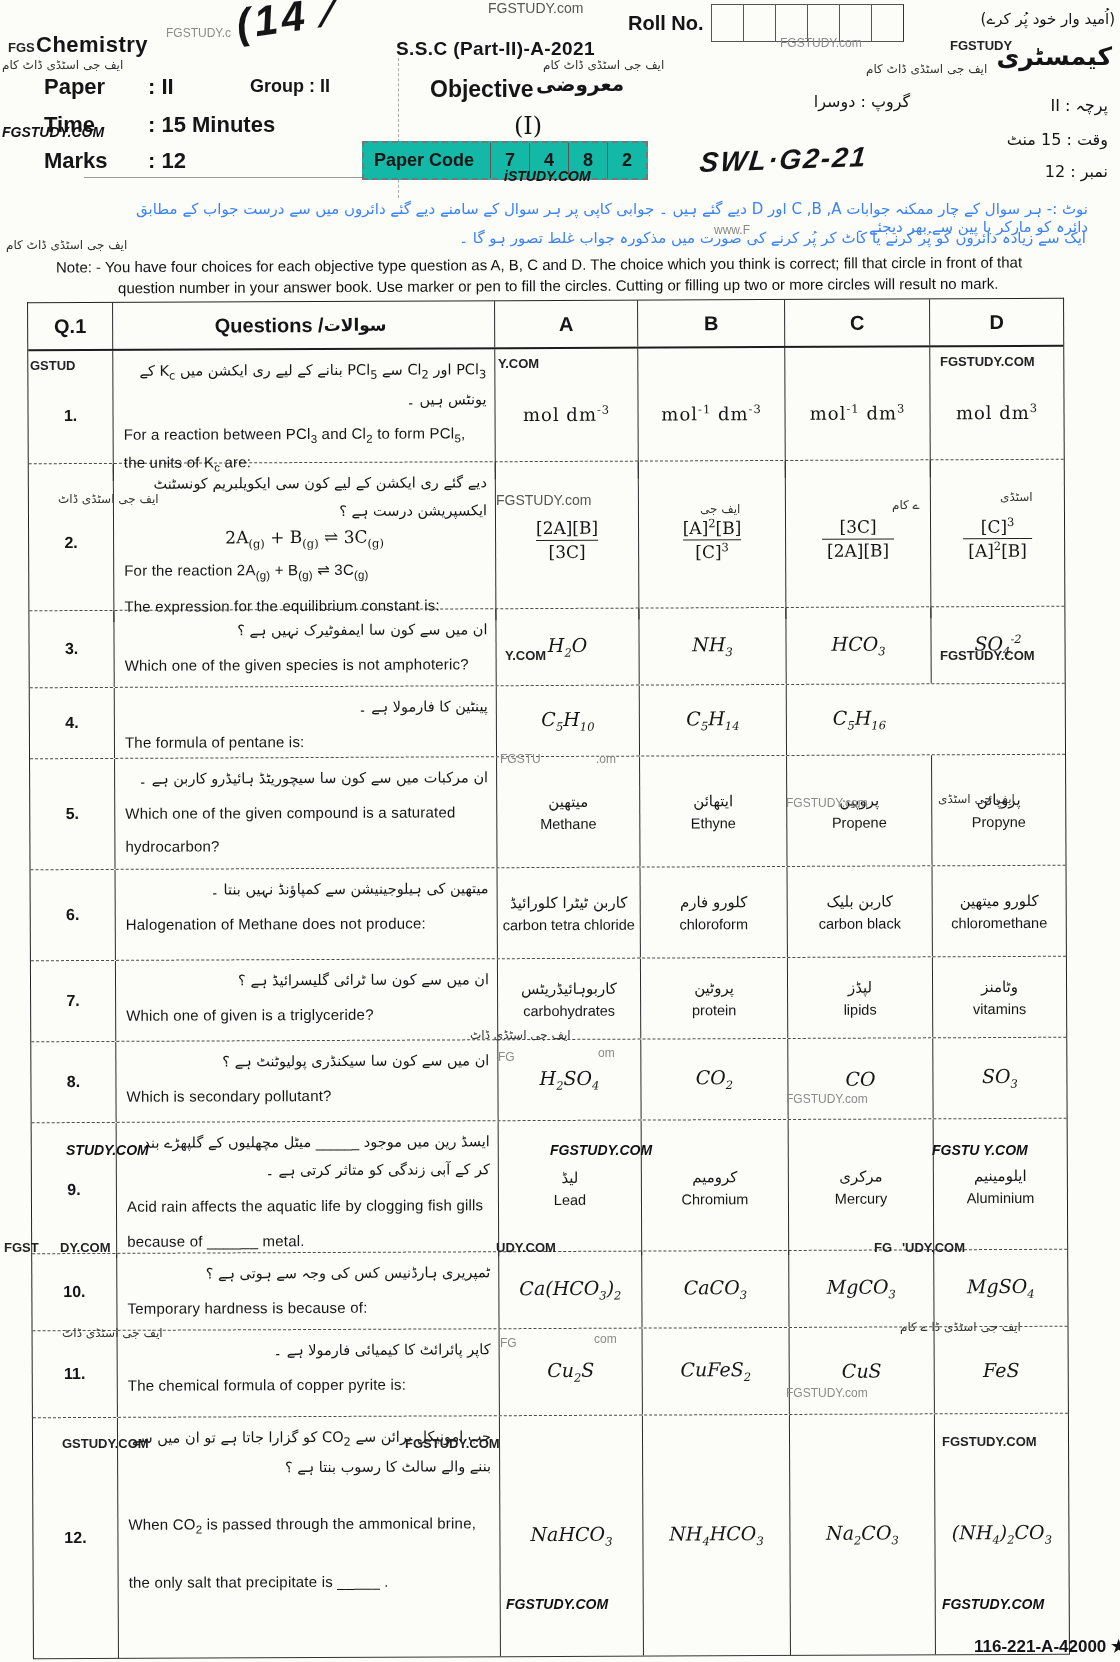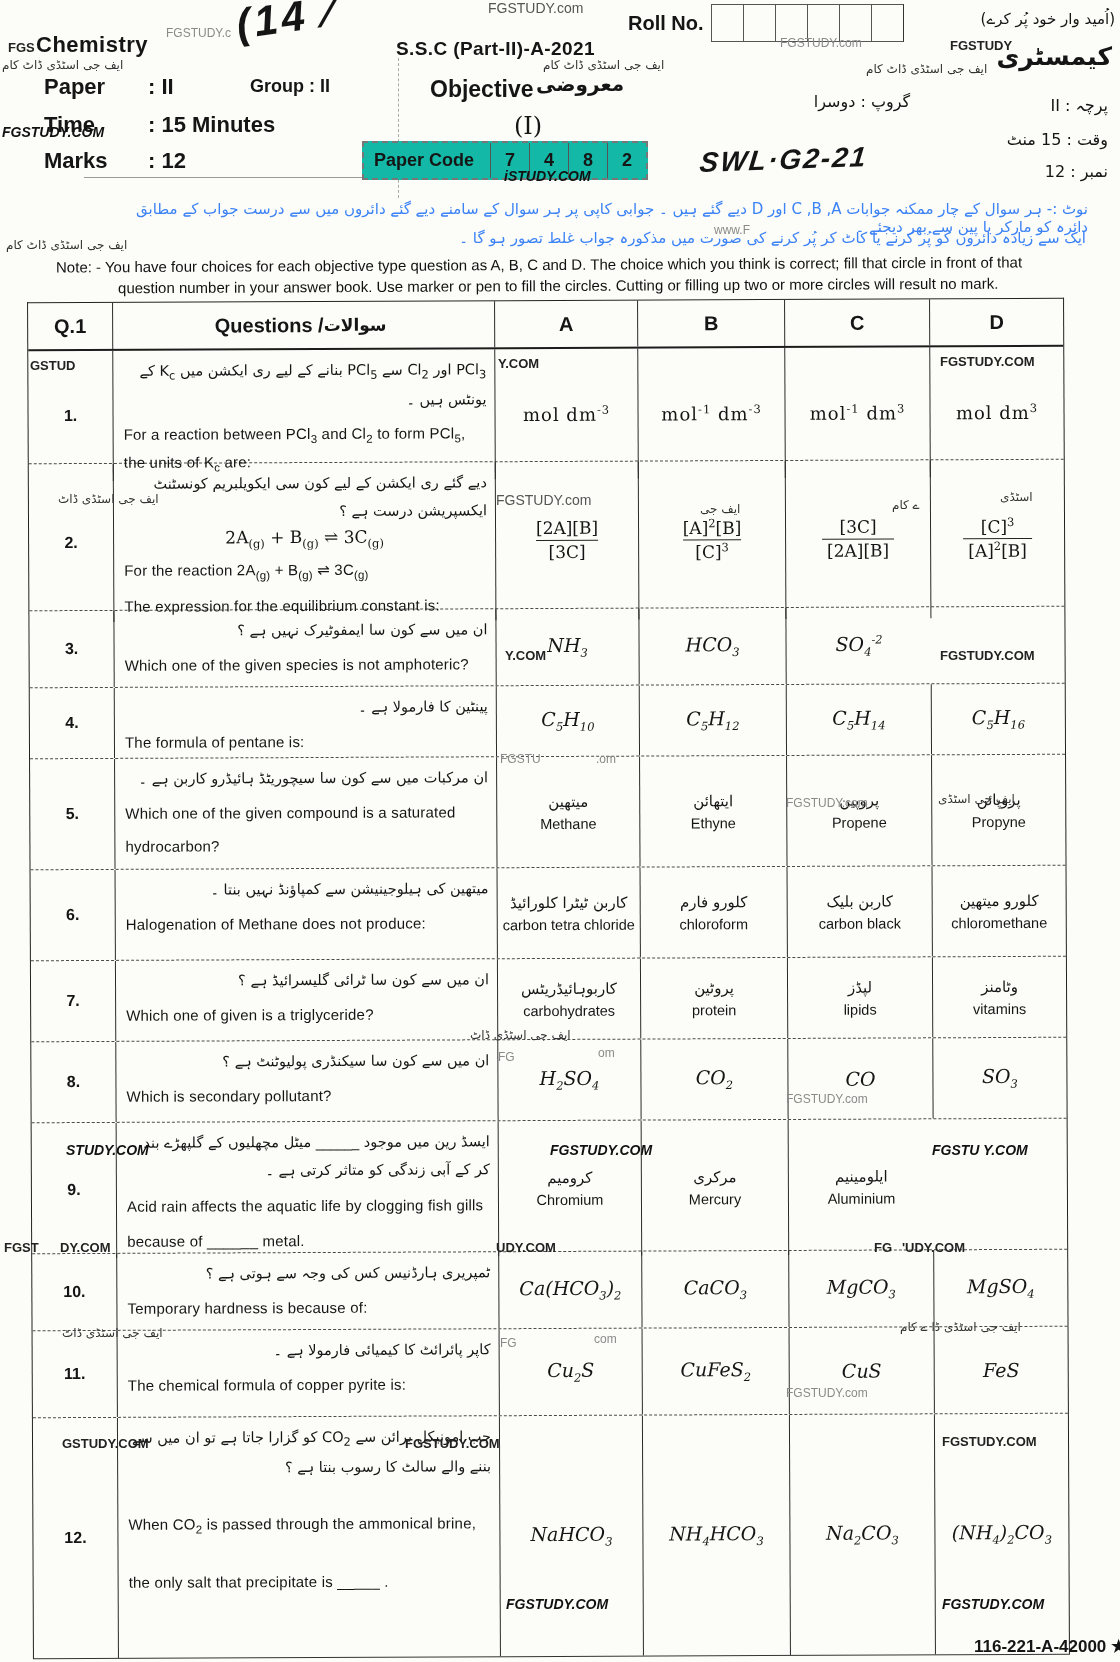--- a/index.html
+++ b/index.html
@@ -197,42 +197,42 @@
         </div>
         <div class="t-row r2" style="height: 76px;">
           <div class="c c-no">
             <div class="qno">3.</div>
           </div>
           <div class="c c-q">
             <div class="q-ur" dir="rtl">ان میں سے کون سا ایمفوٹیرک نہیں ہے ؟</div>
             <div class="q-en">Which one of the given species is not amphoteric?</div>
           </div>
           <div class="c c-op">
+            <div class="op-f">H<sub>2</sub>O</div>
+          </div>
+          <div class="c c-op">
             <div class="op-f">NH<sub>3</sub></div>
           </div>
           <div class="c c-op">
             <div class="op-f">HCO<sub>3</sub></div>
           </div>
           <div class="c c-op">
             <div class="op-f">SO<sub>4</sub><sup>-2</sup></div>
           </div>
         </div>
         <div class="t-row r3" style="height: 70px;">
           <div class="c c-no">
             <div class="qno">4.</div>
           </div>
           <div class="c c-q">
             <div class="q-ur" dir="rtl">پینٹین کا فارمولا ہے ۔</div>
             <div class="q-en">The formula of pentane is:</div>
           </div>
           <div class="c c-op">
             <div class="op-f">C<sub>5</sub>H<sub>10</sub></div>
-          </div>
-          <div class="c c-op">
-            <div class="op-f">C<sub>5</sub>H<sub>12</sub></div>
           </div>
           <div class="c c-op">
             <div class="op-f">C<sub>5</sub>H<sub>14</sub></div>
           </div>
           <div class="c c-op">
             <div class="op-f">C<sub>5</sub>H<sub>16</sub></div>
           </div>
         </div>
         <div class="t-row r4" style="height: 110px;">
           <div class="c c-no">
@@ -332,20 +332,24 @@
           </div>
         </div>
         <div class="t-row r8" style="height: 130px;">
           <div class="c c-no">
             <div class="qno">9.</div>
           </div>
           <div class="c c-q">
             <div class="q-ur" dir="rtl">ایسڈ رین میں موجود ______ میٹل مچھلیوں کے گلپھڑے بند کر کے آبی زندگی کو متاثر کرتی ہے ۔</div>
             <div class="q-en">Acid rain affects the aquatic life by clogging fish gills</div>
             <div class="q-en">because of ______ metal.</div>
+          </div>
+          <div class="c c-op">
+            <div class="op-ur" dir="rtl">لیڈ</div>
+            <div class="op-en">Lead</div>
           </div>
           <div class="c c-op">
             <div class="op-ur" dir="rtl">کرومیم</div>
             <div class="op-en">Chromium</div>
           </div>
           <div class="c c-op">
             <div class="op-ur" dir="rtl">مرکری</div>
             <div class="op-en">Mercury</div>
           </div>
           <div class="c c-op">

